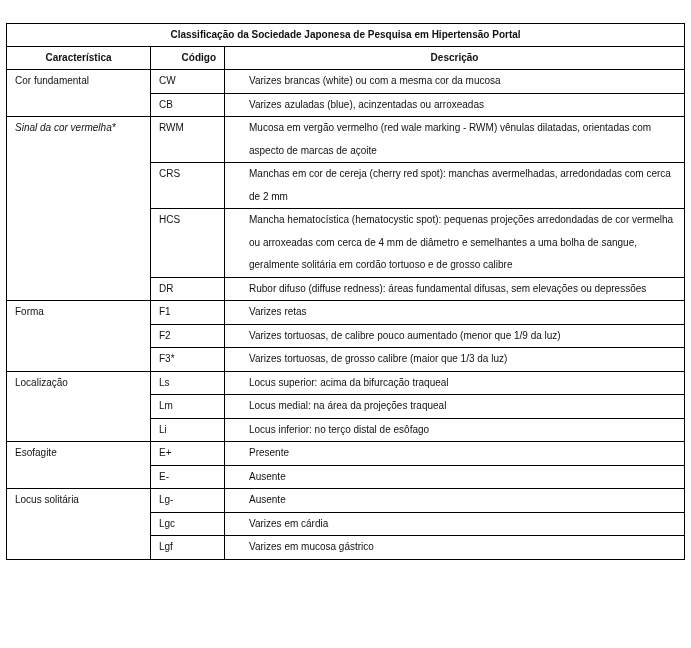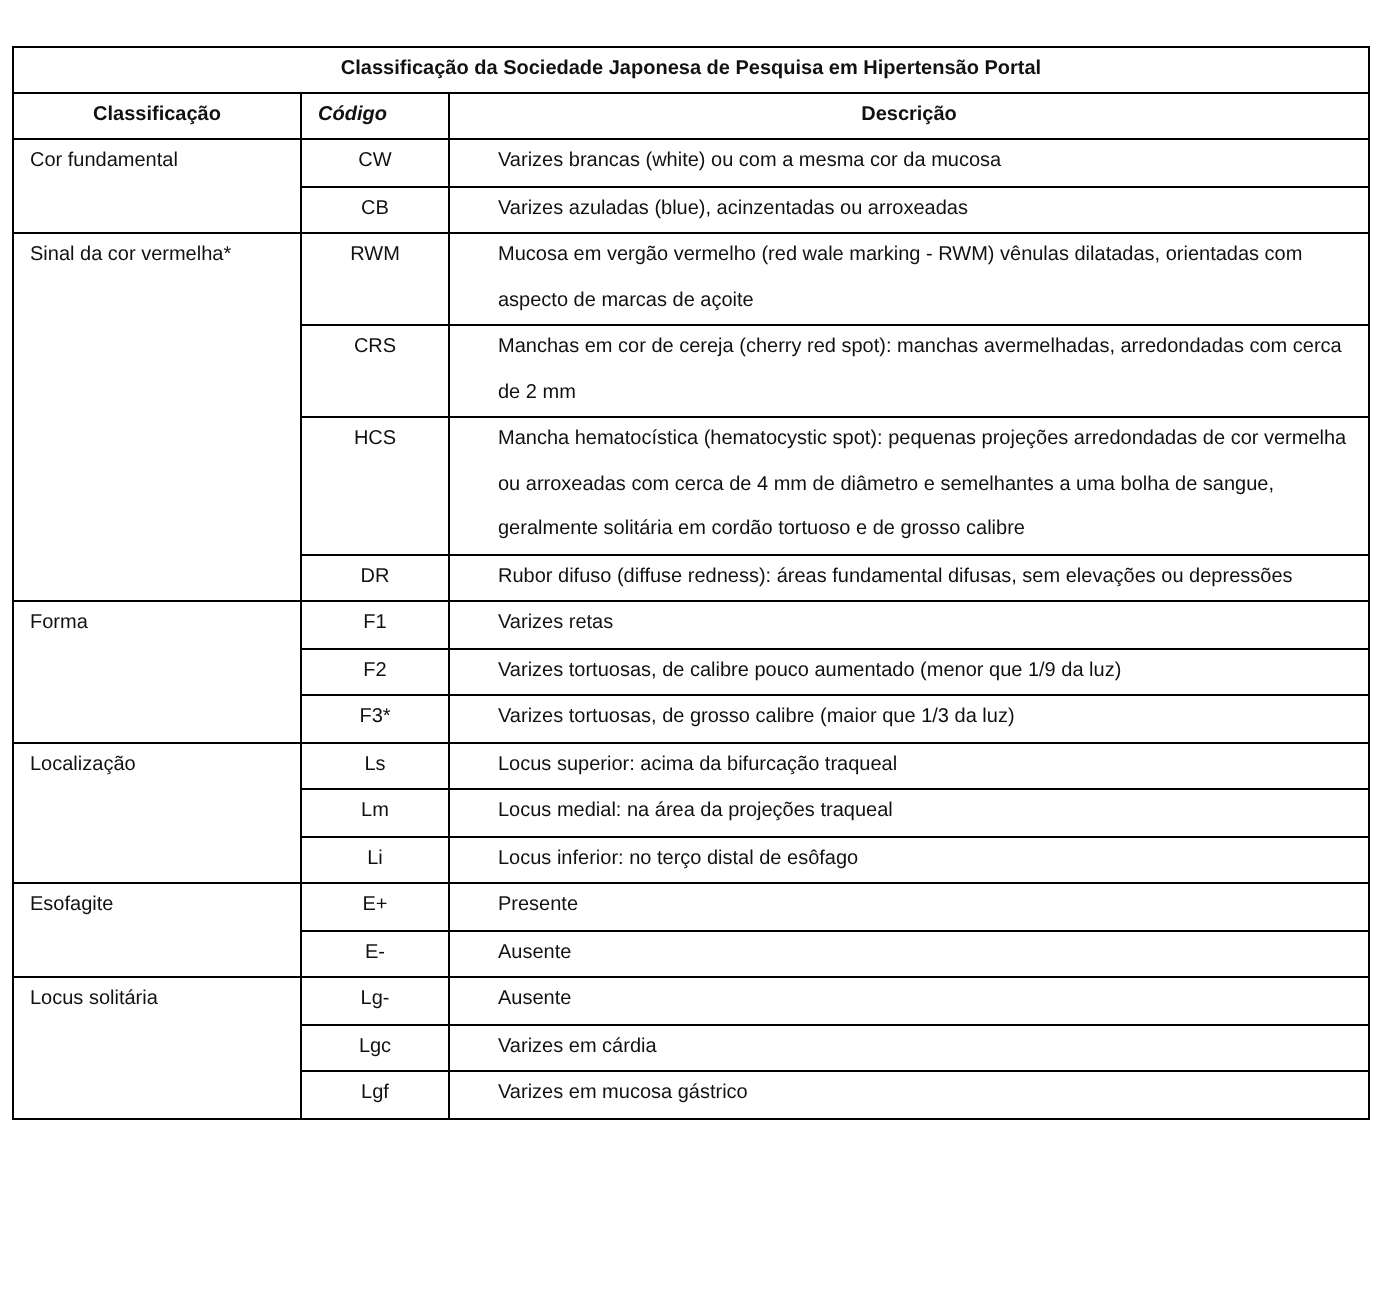--- a/index.html
+++ b/index.html
@@ -1,50 +1,50 @@
 <!DOCTYPE html>
 <html><head>
 <meta charset="utf-8">
 <style>
   html,body{margin:0;padding:0;background:#fff;}
   body{width:691px;height:648px;position:relative;overflow:hidden;font-family:"Liberation Sans",sans-serif;color:#111;}
   table{position:absolute;left:6px;top:23px;width:679px;border-collapse:collapse;font-size:10px;line-height:22.5px;}
   td,th{border:1px solid #000;padding:0 8px;vertical-align:top;}
   th{font-weight:bold;text-align:center;line-height:22px;}
   .col1{width:127px;}
-  .col2{width:57px;text-align:left;font-style:italic;}
-  td.c{text-align:center;}
+  .col2{width:57px;text-align:right;}
+  td.c{}
   td.d{padding-left:24px;}
 </style>
 </head>
 <body>
 
 <table>
   <tbody>
       <tr>
     <th colspan="3">Classificação da Sociedade Japonesa de Pesquisa em Hipertensão Portal</th>
   </tr>
   <tr>
-    <th class="col1">Classificação</th>
+    <th class="col1">Característica</th>
     <th class="col2">Código</th>
     <th>Descrição</th>
   </tr>
 
   <tr>
     <td rowspan="2" style="padding-right:30px;">Cor fundamental</td>
     <td class="c">CW</td>
     <td class="d">Varizes brancas (white) ou com a mesma cor da mucosa</td>
   </tr>
   <tr>
     <td class="c">CB</td>
     <td class="d">Varizes azuladas (blue), acinzentadas ou arroxeadas</td>
   </tr>
 
   <tr>
-    <td rowspan="4" style="padding-right:20px;">Sinal da cor vermelha*</td>
+    <td rowspan="4" style="padding-right:20px;font-style:italic;">Sinal da cor vermelha*</td>
     <td class="c">RWM</td>
     <td class="d">Mucosa em vergão vermelho (red wale marking - RWM) vênulas dilatadas, orientadas com aspecto de marcas de açoite</td>
   </tr>
   <tr>
     <td class="c">CRS</td>
     <td class="d">Manchas em cor de cereja (cherry red spot): manchas avermelhadas, arredondadas com cerca de 2 mm</td>
   </tr>
   <tr>
     <td class="c">HCS</td>
     <td class="d">Mancha hematocística (hematocystic spot): pequenas projeções arredondadas de cor vermelha ou arroxeadas com cerca de 4 mm de diâmetro e semelhantes a uma bolha de sangue, geralmente solitária em cordão tortuoso e de grosso calibre</td>

